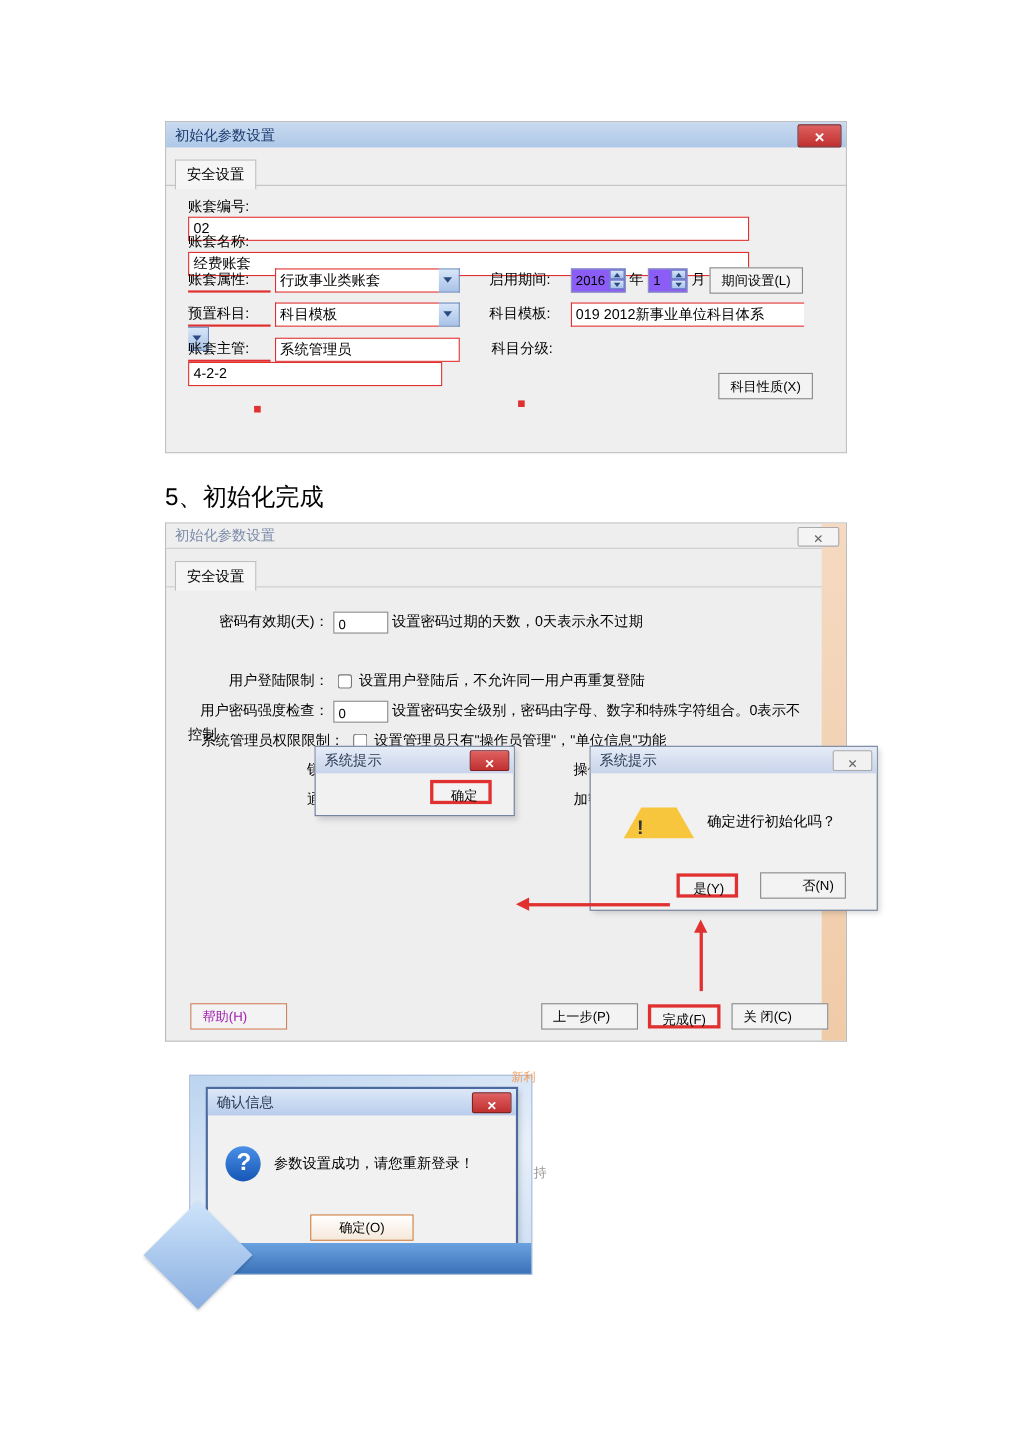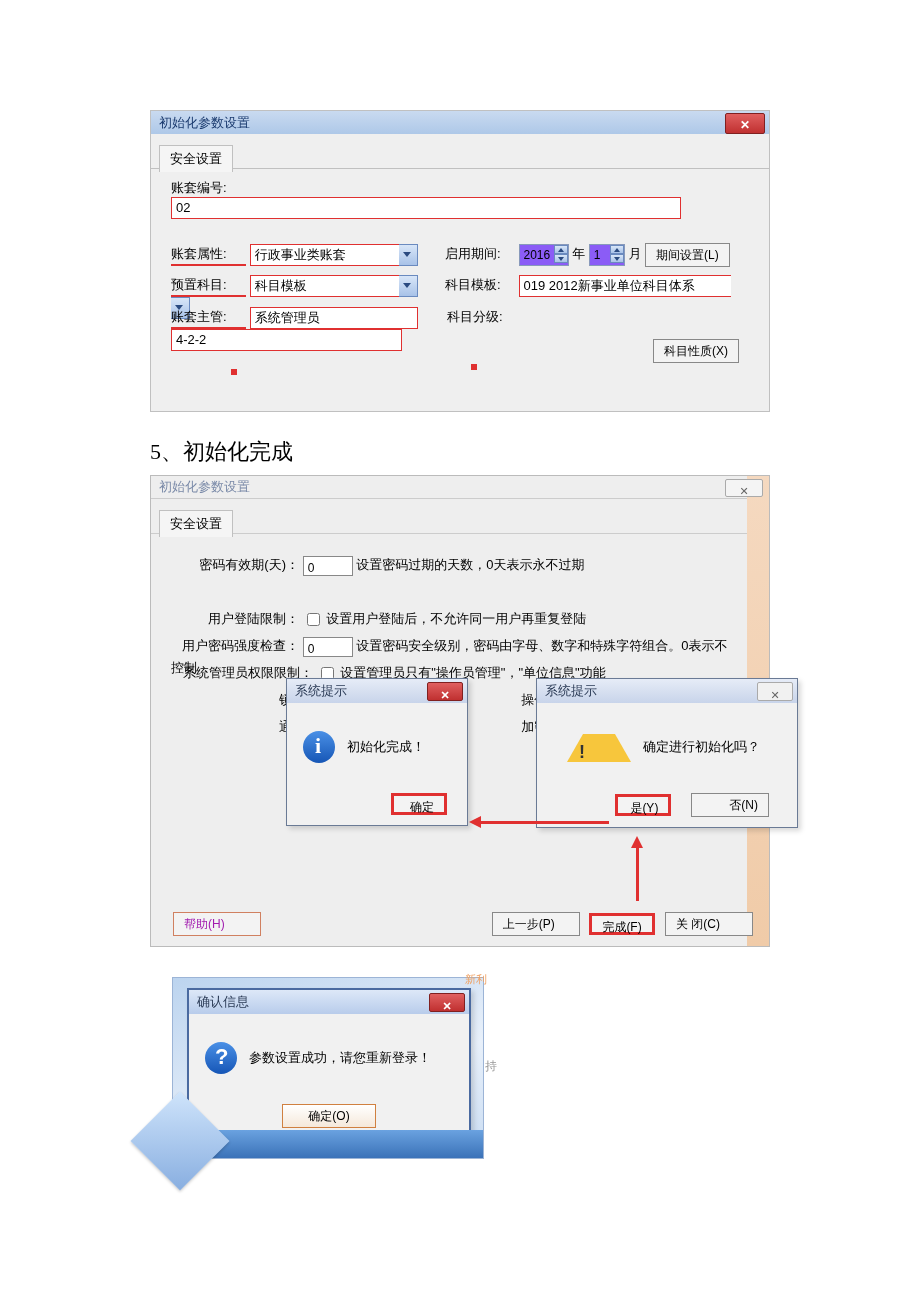--- a/index.html
+++ b/index.html
@@ -98,21 +98,21 @@
     display:inline-block; height:22px; line-height:22px;
     padding:0 10px; background:#f3f3f3;
     border:1px solid #888; font-size:12px;
     vertical-align:middle;
   }
 
   .red-dot { position:absolute; width:6px; height:6px; background:#e03030; }
 
   .heading5 {
     font-size: 22px;
-    font-family: Liberation Serif, serif;
+    font-family: Liberation Sans, sans-serif;
     margin: 25px 0 8px 0;
   }
 
   
   .panel2 {
     position: relative;
     border: 1px solid #bbb;
     background: #eeeeee;
     height: 470px;
   }
@@ -244,20 +244,24 @@
     <div class="tabrow">
       <span class="tab">安全设置</span>
     </div>
     <div class="formarea">
 
       <div class="row" style="top:10px;">
         <span class="lbl">账套编号:</span>
         <span class="textin" style="width:500px;">02</span>
       </div>
 
+      <div class="row" style="top:42px;">
+        <span class="lbl">账套名称:</span>
+        <span class="textin" style="width:500px;">经费账套</span>
+      </div>
 
       <div class="row" style="top:74px;">
         <span class="lbl red-under">账套属性:</span>
         <span class="textin" style="width:140px;border-right:none;">行政事业类账套</span><span class="dropdown-btn"></span>
 
         <span style="display:inline-block;width:20px;"></span>
         <span class="lbl" style="width:70px;">启用期间:</span>
         <span class="spinner">
           <span>2016</span>
           <span class="spins">
@@ -345,24 +349,20 @@
       <span class="p2-lbl" style="width:128px;padding-left:45px;">通讯报文加</span>
       <span style="display:inline-block;width:170px;"></span>
       <span>加密处理</span>
     </div>
 
     <div class="dlg" style="left:135px; top:202px; width:180px;">
       <div class="dlg-title">
         <span>系统提示</span>
         <div class="dlg-close">✕</div>
       </div>
-      <div class="dlg-body body-flex">
-        <span class="icon icon-info"></span>
-        <span>初始化完成！</span>
-      </div>
       <div class="dlg-btns" style="text-align:right;">
         <span class="btn redbox" style="min-width:56px;">确定</span>
       </div>
     </div>
 
     <div class="dlg" style="left:385px; top:202px; width:260px;">
       <div class="dlg-title">
         <span>系统提示</span>
         <div class="dlg-close-light">✕</div>
       </div>

